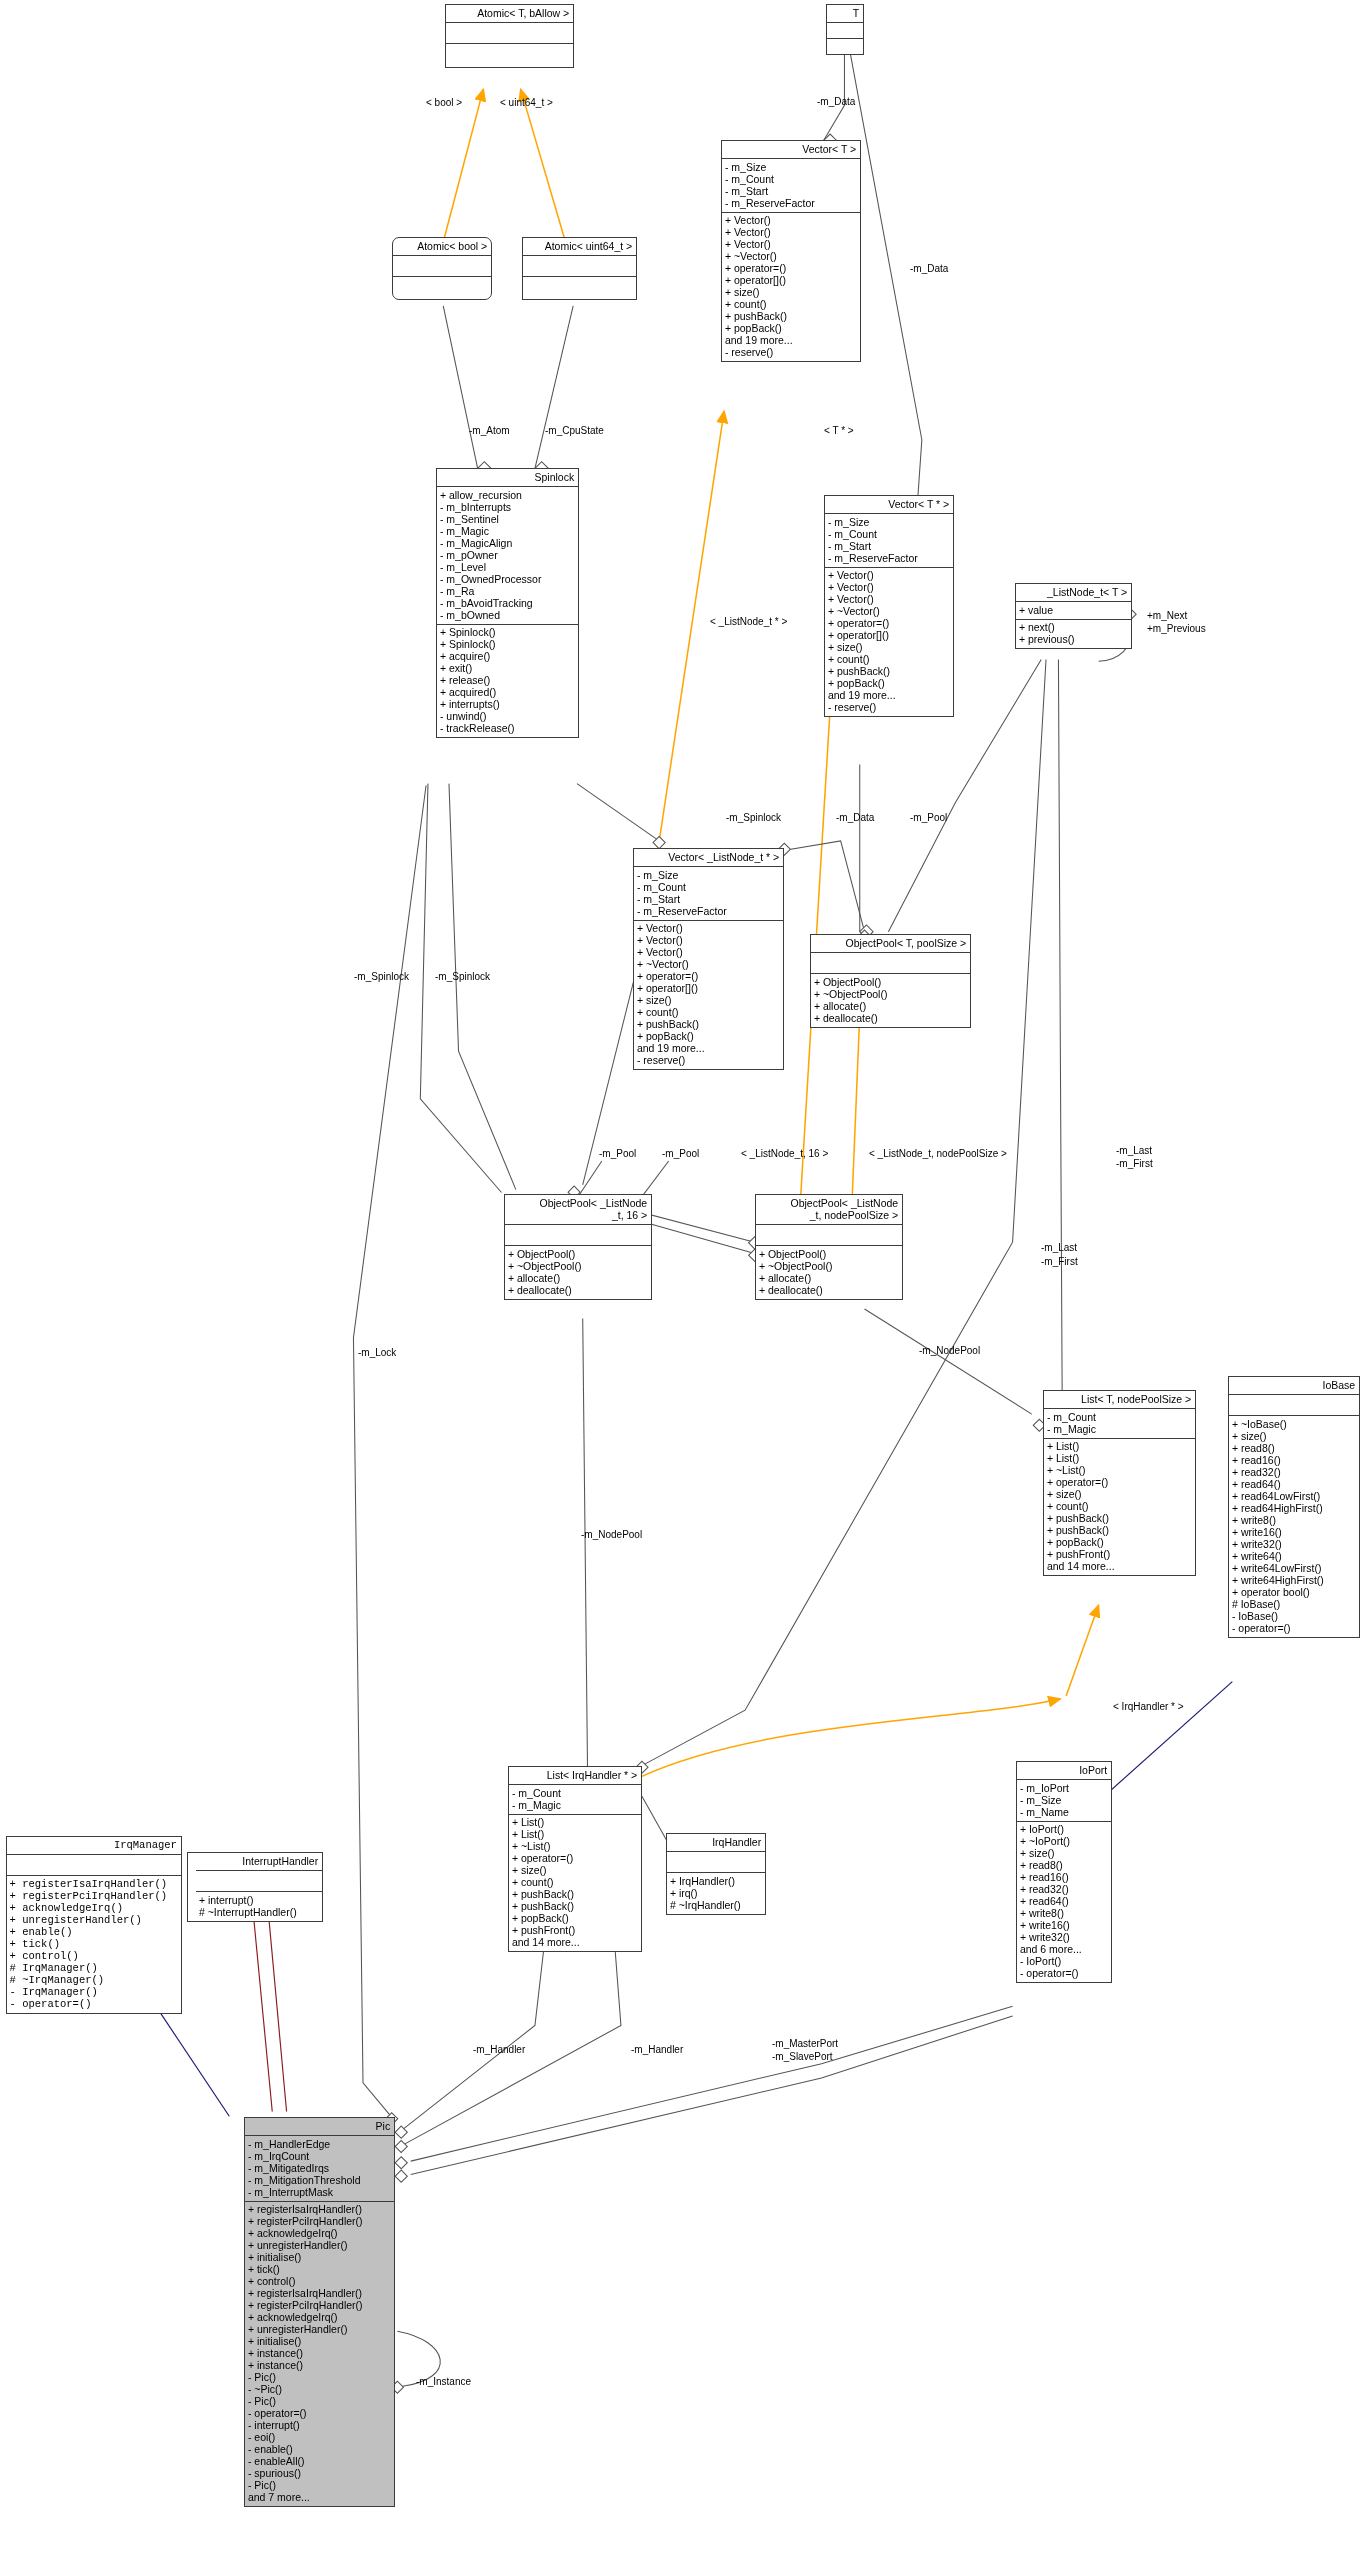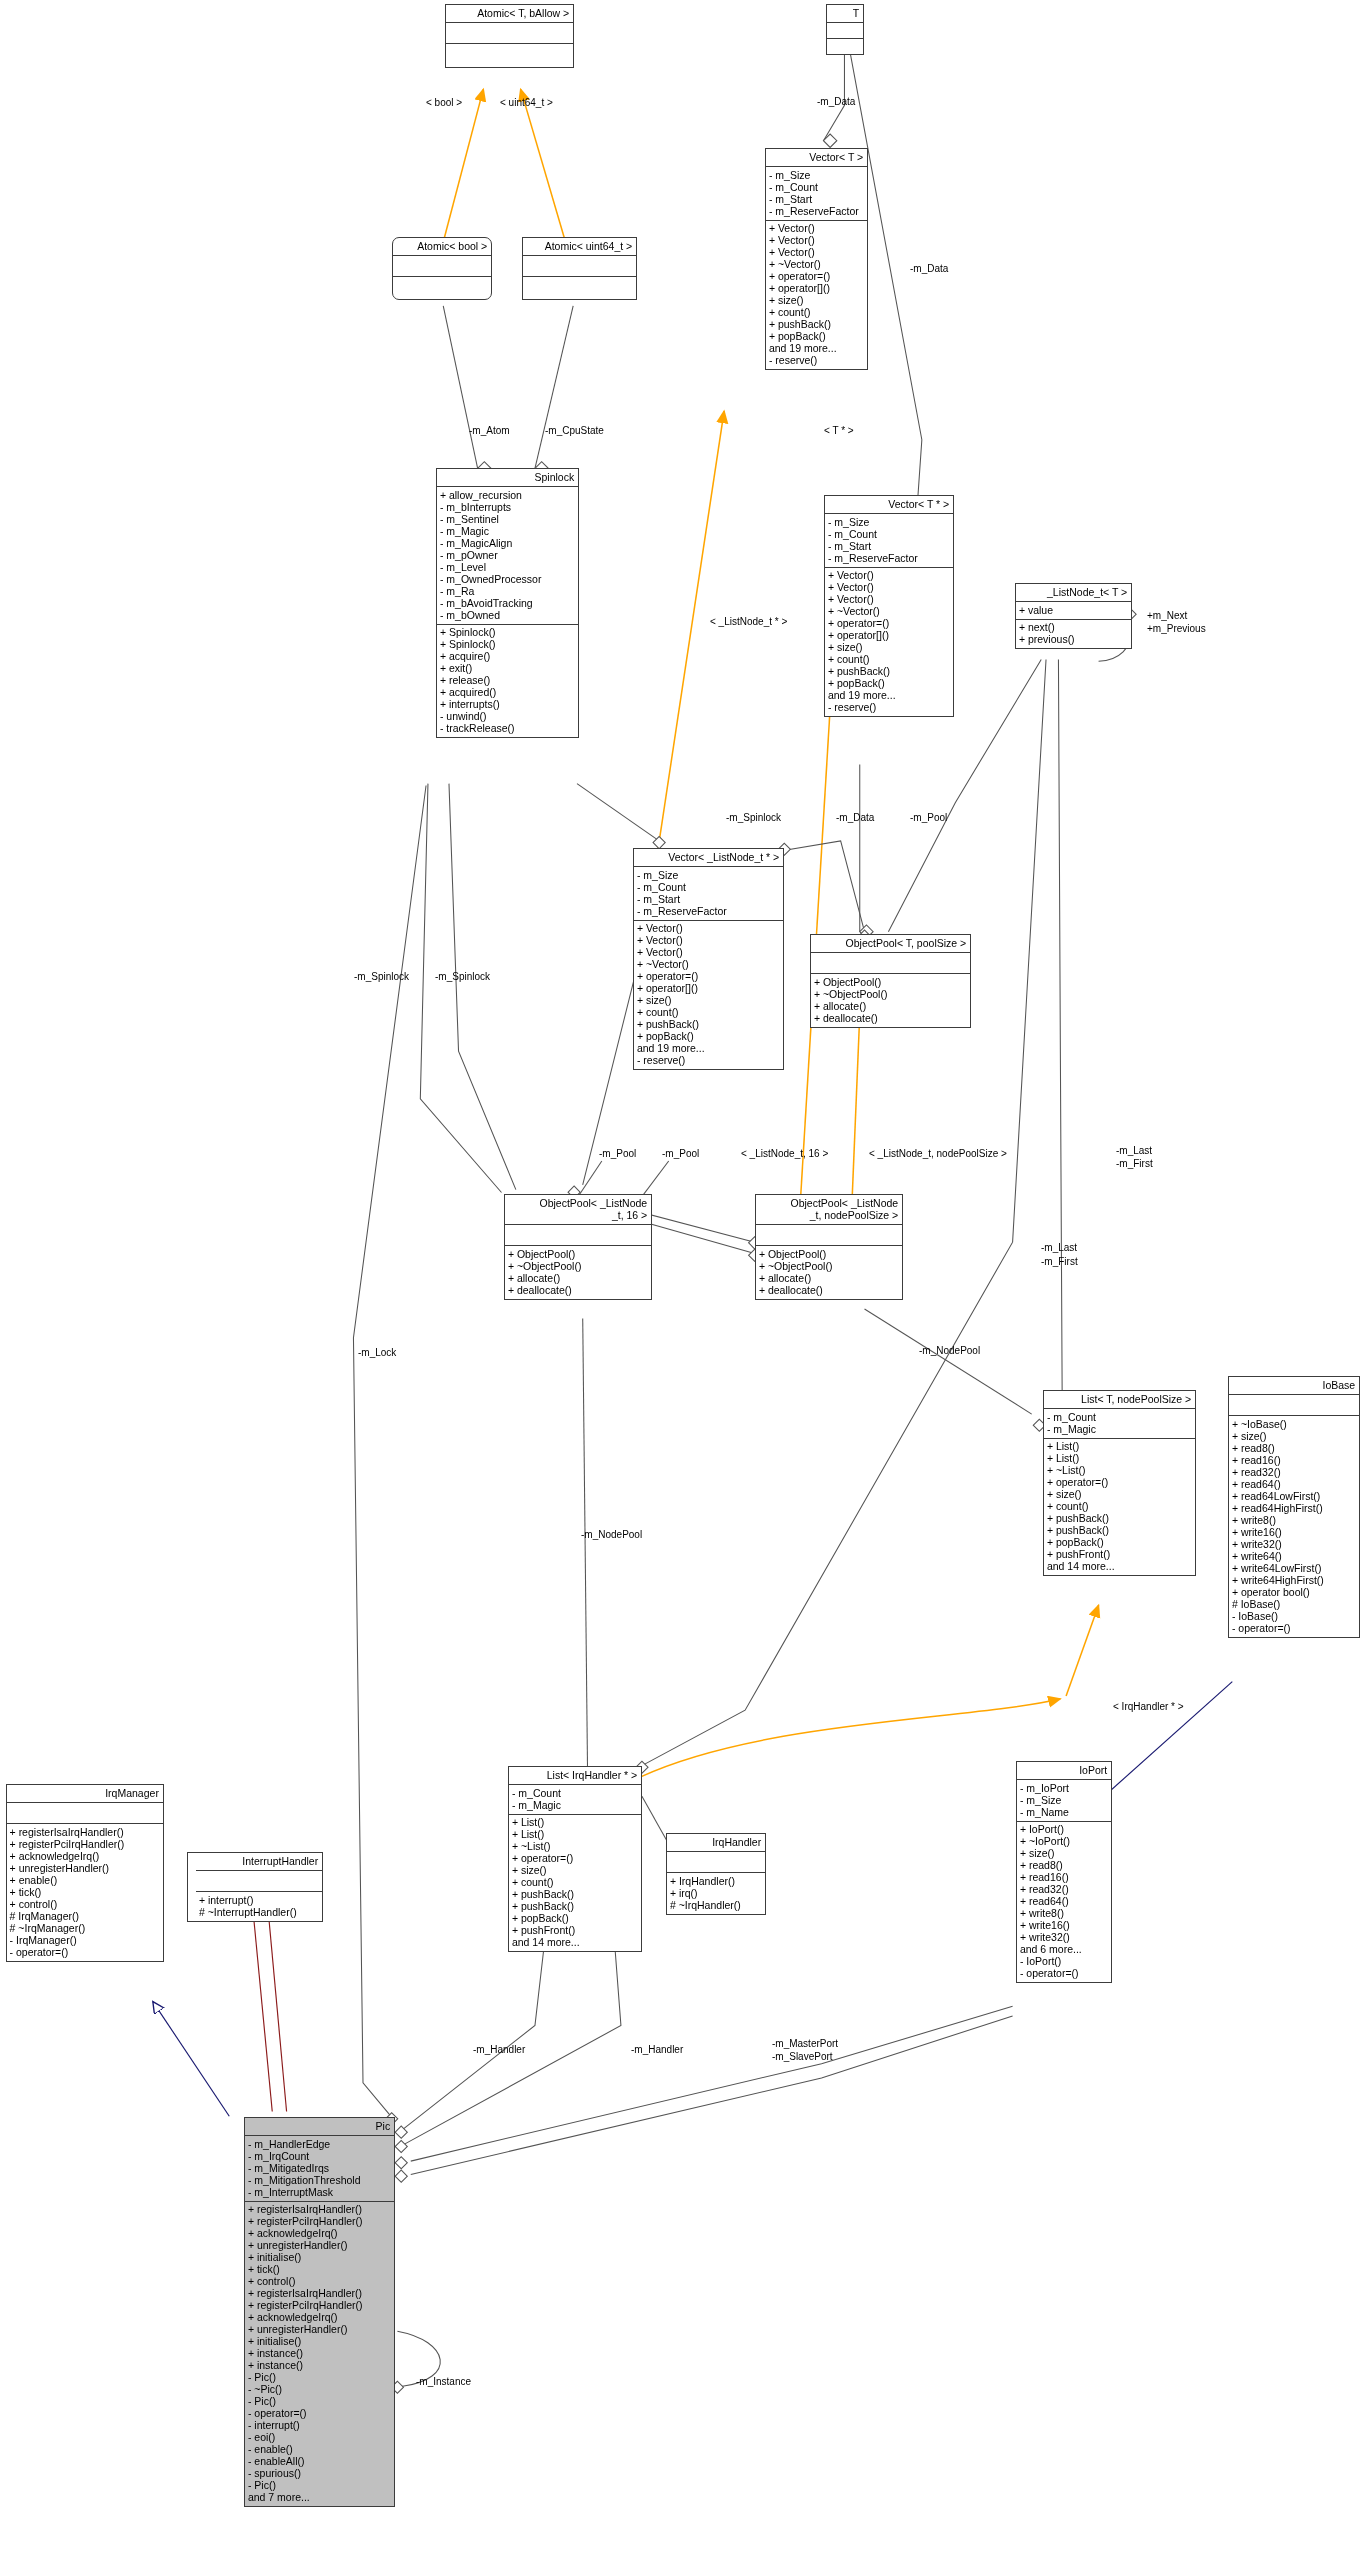--- a/index.html
+++ b/index.html
@@ -192,21 +192,21 @@
     <div class="uml-attrs" style="height:15.3px;"></div>
     <div class="uml-ops" style="height:17px;"></div>
   </div>
 
   <div class="umlbox" style="left:522px;top:237px;width:115px;">
     <div class="uml-title">Atomic&lt; uint64_t &gt;</div>
     <div class="uml-attrs" style="height:15.3px;"></div>
     <div class="uml-ops" style="height:17px;"></div>
   </div>
 
-  <div class="umlbox" style="left:721px;top:148px;width:103px;margin-left:44px;">
+  <div class="umlbox" style="left:721px;top:140px;width:140px;">
     <div class="uml-title">Vector&lt; T &gt;</div>
     <div class="uml-attrs">
         <div class="row">- m_Size</div>
         <div class="row">- m_Count</div>
         <div class="row">- m_Start</div>
         <div class="row">- m_ReserveFactor</div>
       </div>
     <div class="uml-ops">
         <div class="row">+ Vector()</div>
         <div class="row">+ Vector()</div>
@@ -439,21 +439,21 @@
         <div class="row">+ read64()</div>
         <div class="row">+ write8()</div>
         <div class="row">+ write16()</div>
         <div class="row">+ write32()</div>
         <div class="row">and 6 more...</div>
         <div class="row">- IoPort()</div>
         <div class="row">- operator=()</div>
       </div>
   </div>
 
-  <div class="umlbox" style="left:5.7px;top:1784px;width:158px;">
+  <div class="umlbox" style="left:5.7px;top:1836px;width:176px;font-family:Liberation Mono, monospace;">
     <div class="uml-title">IrqManager</div>
     <div class="uml-attrs" style="height:15.3px;"></div>
     <div class="uml-ops">
         <div class="row">+ registerIsaIrqHandler()</div>
         <div class="row">+ registerPciIrqHandler()</div>
         <div class="row">+ acknowledgeIrq()</div>
         <div class="row">+ unregisterHandler()</div>
         <div class="row">+ enable()</div>
         <div class="row">+ tick()</div>
         <div class="row">+ control()</div>

